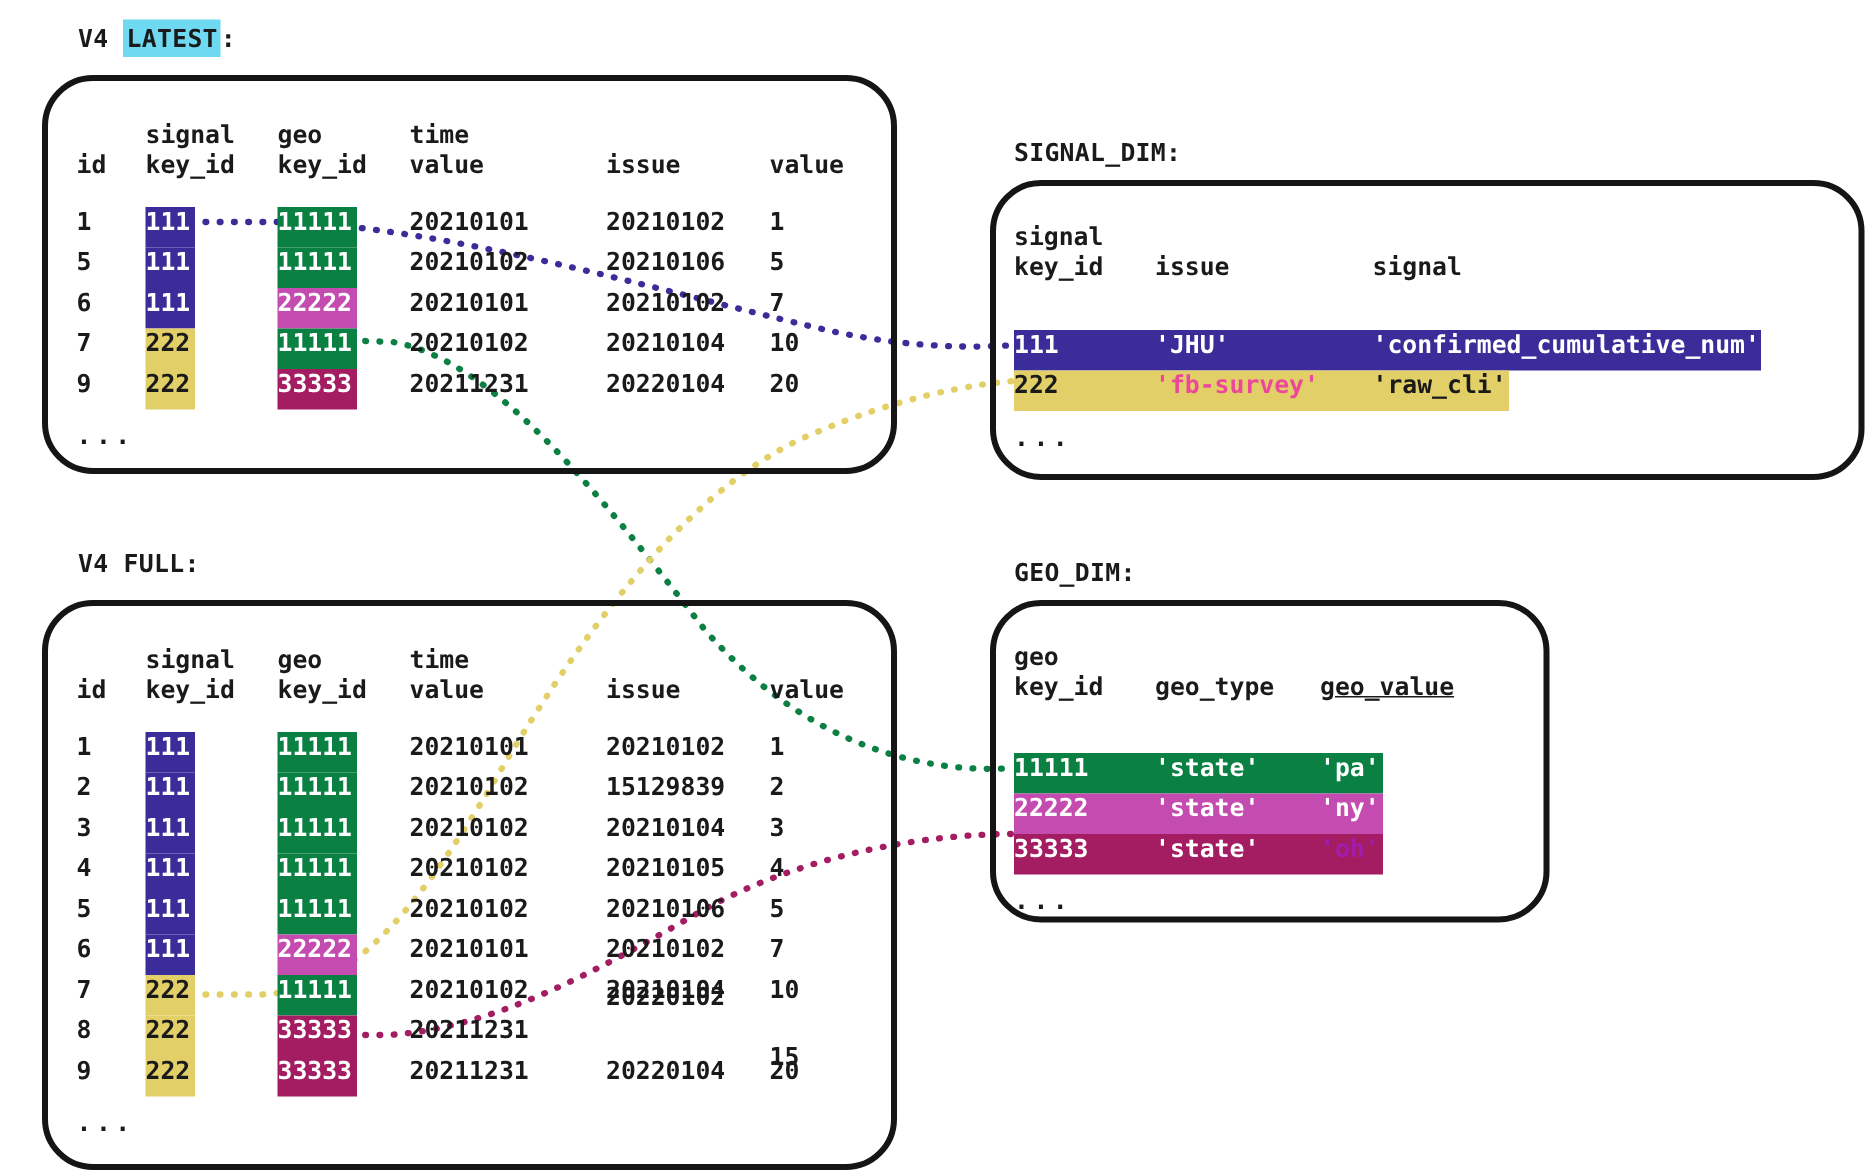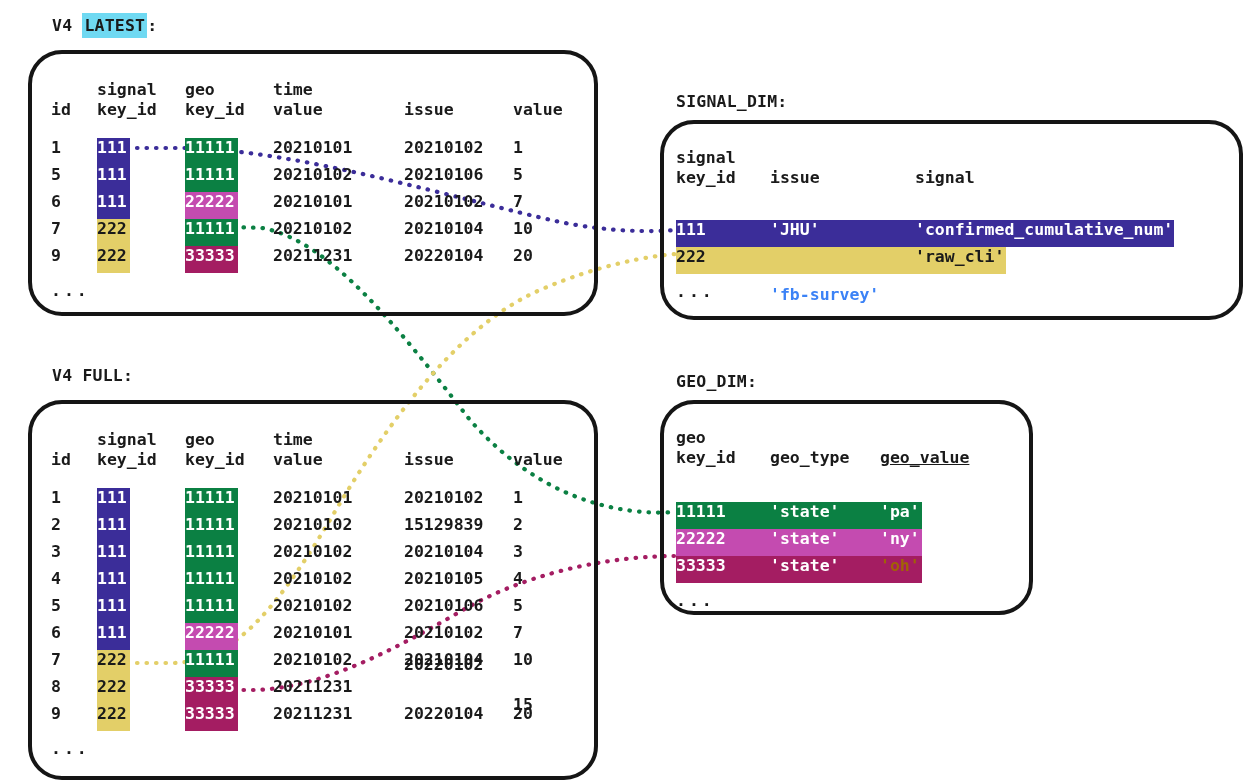--- a/index.html
+++ b/index.html
@@ -187,38 +187,38 @@
       <div class="hdr" style="left: 676px; top: 148px;">signal</div>
       <div class="hdr" style="left: 676px; top: 168px;">key_id</div>
       <div class="hdr" style="left: 770px; top: 168px;">issue</div>
       <div class="hdr" style="left: 915px; top: 168px;">signal</div>
       <div class="chip" style="left: 676px; top: 220px;;background:#3b2d99;width:498.40000000000003px;height:27px;z-index:2;"></div>
       <div class="cell" style="left: 676px; top: 220px;;color:#ffffff;z-index:3;">111</div>
       <div class="cell" style="left: 770px; top: 220px;;color:#ffffff;z-index:3;">'JHU'</div>
       <div class="cell" style="left: 915px; top: 220px;;color:#ffffff;z-index:3;">'confirmed_cumulative_num'</div>
       <div class="chip" style="left: 676px; top: 247px;;background:#e3cf68;width:330.1px;height:27px;z-index:2;"></div>
       <div class="cell" style="left: 676px; top: 247px;;color:#1a1a1a;z-index:3;">222</div>
-      <div class="cell" style="left: 770px; top: 247px;;color:#3b82f6;z-index:3;margin-top:38px;">'fb-survey'</div>
+      <div class="cell" style="left: 770px; top: 247px;;color:#ec4899;z-index:3;">'fb-survey'</div>
       <div class="cell" style="left: 915px; top: 247px;;color:#1a1a1a;z-index:3;">'raw_cli'</div>
       <div class="dots" style="left: 676px; top: 282px;">...</div>
     </div>
 
   <div class="tbl" id="geodim-tbl">
       <div class="hdr" style="left: 676px; top: 428px;">geo</div>
       <div class="hdr" style="left: 676px; top: 448px;">key_id</div>
       <div class="hdr" style="left: 770px; top: 448px;">geo_type</div>
       <div class="hdr" style="left: 880px; top: 448px; text-decoration: underline;">geo_value</div>
       <div class="chip" style="left: 676px; top: 502px;;background:#0b8043;width:245.6px;height:27px;z-index:2;"></div>
       <div class="cell" style="left: 676px; top: 502px;;color:#ffffff;z-index:3;">11111</div>
       <div class="cell" style="left: 770px; top: 502px;;color:#ffffff;z-index:3;">'state'</div>
       <div class="cell" style="left: 880px; top: 502px;;color:#ffffff;z-index:3;">'pa'</div>
       <div class="chip" style="left: 676px; top: 529px;;background:#c44bb0;width:245.6px;height:27px;z-index:2;"></div>
       <div class="cell" style="left: 676px; top: 529px;;color:#ffffff;z-index:3;">22222</div>
       <div class="cell" style="left: 770px; top: 529px;;color:#ffffff;z-index:3;">'state'</div>
       <div class="cell" style="left: 880px; top: 529px;;color:#ffffff;z-index:3;">'ny'</div>
       <div class="chip" style="left: 676px; top: 556px;;background:#a41d62;width:245.6px;height:27px;z-index:2;"></div>
       <div class="cell" style="left: 676px; top: 556px;;color:#ffffff;z-index:3;">33333</div>
       <div class="cell" style="left: 770px; top: 556px;;color:#ffffff;z-index:3;">'state'</div>
-      <div class="cell" style="left: 880px; top: 556px;;color:#a16207;z-index:3;">'oh'</div>
+      <div class="cell" style="left: 880px; top: 556px;;color:#a21caf;z-index:3;">'oh'</div>
       <div class="dots" style="left: 676px; top: 591px;">...</div>
     </div>
 
 </div>
 
 </body></html>

